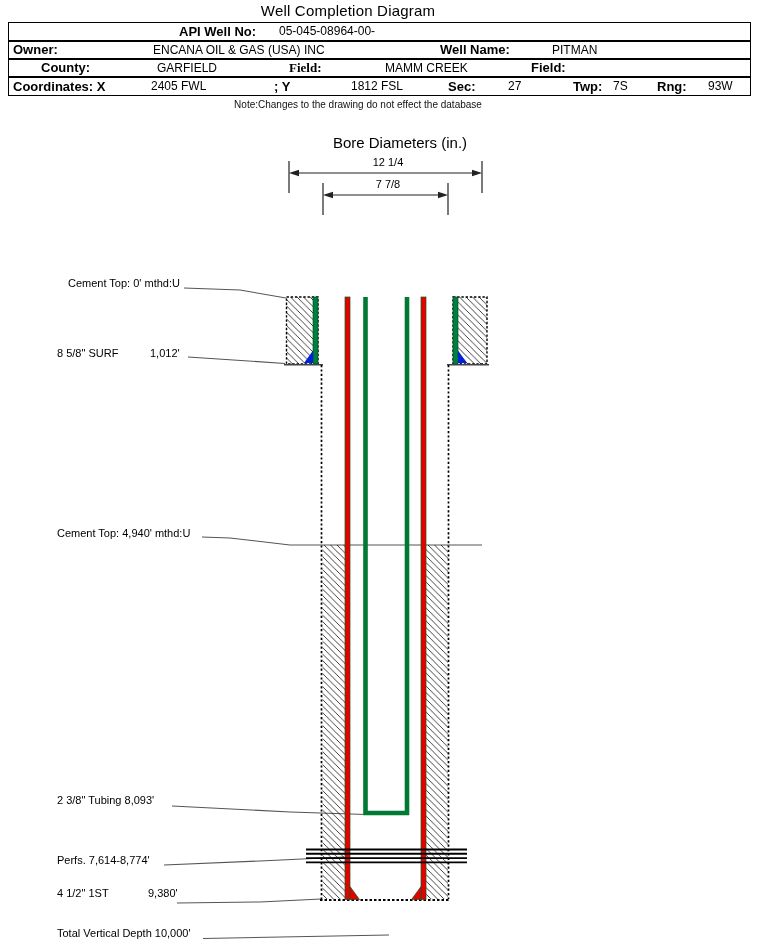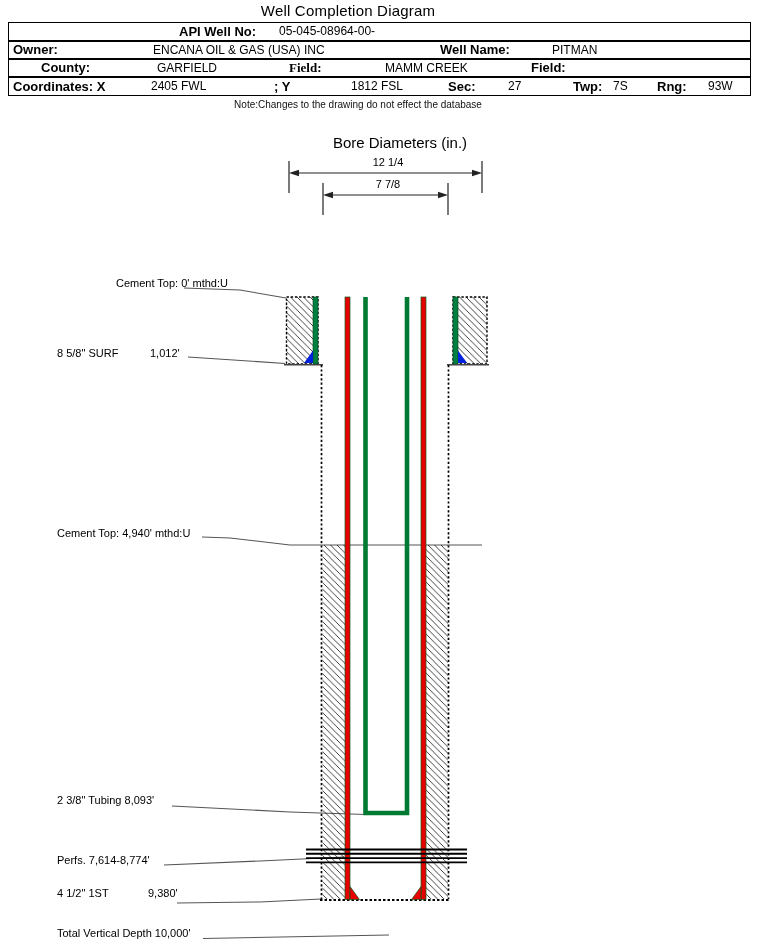--- a/index.html
+++ b/index.html
@@ -63,21 +63,21 @@
   <span class="cell lbl" style="left:648px;">Rng:</span>
   <span class="cell val" style="left:699px;">93W</span>
 </div>
 
 <div class="abs note">Note:Changes to the drawing do not effect the database</div>
 
 <div class="abs bore-title">Bore Diameters (in.)</div>
 <div class="abs dim-label" style="left:388px;top:156px;">12 1/4</div>
 <div class="abs dim-label" style="left:388px;top:178px;">7 7/8</div>
 
-<div class="abs ann" style="left:68px;top:277px;margin-left:48px;">Cement Top: 0' mthd:U</div>
+<div class="abs ann" style="left:68px;top:277px;">Cement Top: 0' mthd:U</div>
 <div class="abs ann" style="left:57px;top:347px;">8 5/8" SURF</div>
 <div class="abs ann" style="left:150px;top:347px;">1,012'</div>
 <div class="abs ann" style="left:57px;top:527px;">Cement Top: 4,940' mthd:U</div>
 <div class="abs ann" style="left:57px;top:794px;">2 3/8" Tubing 8,093'</div>
 <div class="abs ann" style="left:57px;top:854px;">Perfs. 7,614-8,774'</div>
 <div class="abs ann" style="left:57px;top:887px;">4 1/2" 1ST</div>
 <div class="abs ann" style="left:148px;top:887px;">9,380'</div>
 <div class="abs ann" style="left:57px;top:927px;">Total Vertical Depth 10,000'</div>
 
 <svg class="abs" style="left:0;top:0;" width="759" height="943" viewBox="0 0 759 943">

